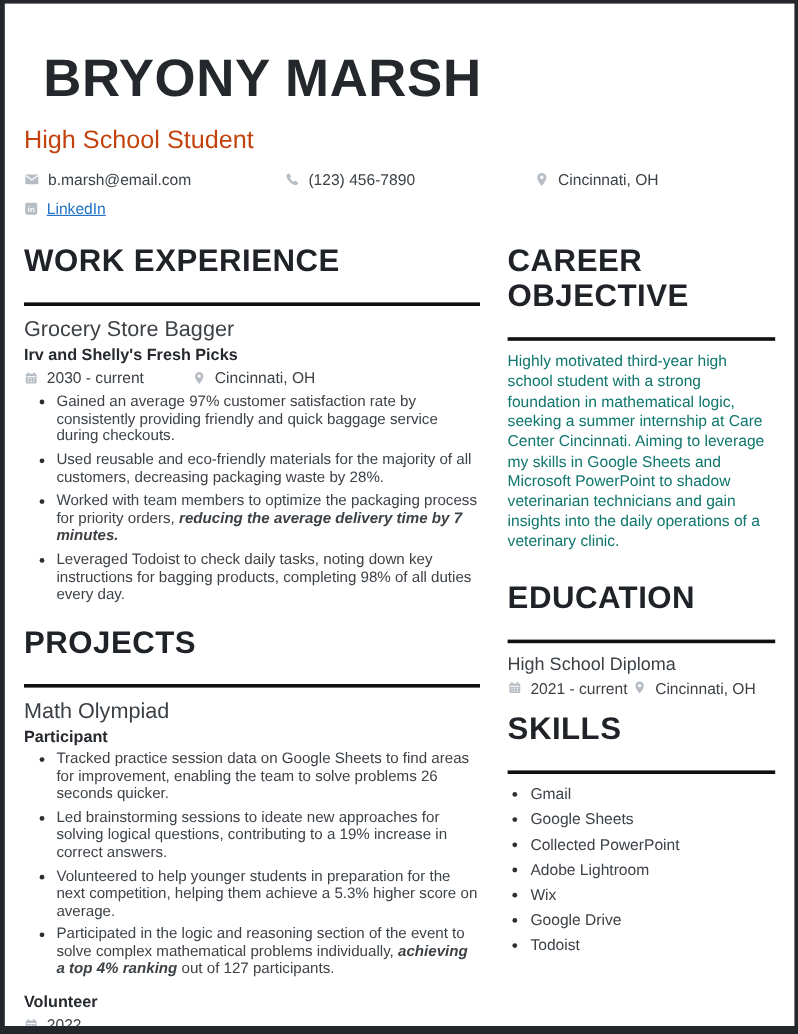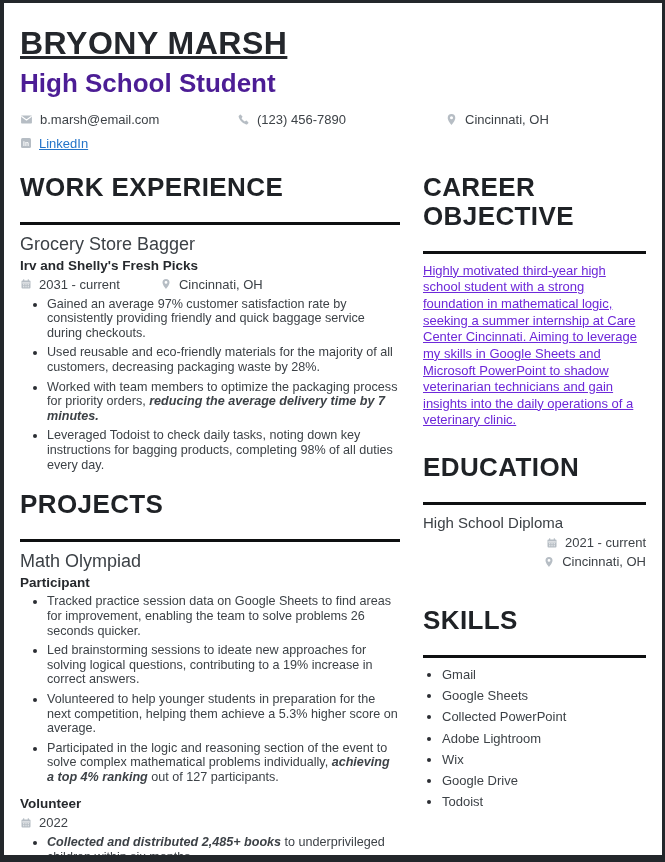--- a/index.html
+++ b/index.html
@@ -13,25 +13,25 @@
   }
   .page{
     background:#ffffff;
     width:658px;height:852px;
     box-sizing:border-box;
     padding:24px 16px 10px 16px;
     overflow:hidden;
   }
   
   .name{
-    font-size:32px;line-height:1.05;font-weight:bold;
-    color:#24272c;letter-spacing:.5px;margin:0;text-decoration:underline;
+    font-size:44px;line-height:1.05;font-weight:bold;
+    color:#24272c;letter-spacing:.5px;margin:16px;
   }
   .subtitle{
-    font-size:26px;font-weight:bold;color:#4c1d95;
+    font-size:21px;font-weight:normal;color:#c2410c;
     margin:7px 0 0 0;
   }
   .contact{margin-top:13px;}
   .contact-row{display:flex;align-items:center;}
   .contact-row + .contact-row{margin-top:9px;}
   .contact-item{display:flex;align-items:center;gap:7px;font-size:13px;color:#3d4247;}
   .ci-email{width:217px;}
   .ci-phone{width:208px;}
   .contact-item a{color:#2374c9;text-decoration:underline;}
   .icon{flex:0 0 auto;display:inline-flex;}
@@ -47,32 +47,32 @@
     border-bottom:3.5px solid #0e1011;
   }
   .sec-text{display:block;}
   .sec-wrap .sec-text{max-width:175px;}
   section{margin-bottom:18px;}
   
   .entry{margin-bottom:12px;}
   .entry-title{font-size:18px;color:#3c4146;margin:2px 0 3px 0;}
   .entry-sub{font-size:13.5px;font-weight:bold;color:#26292d;margin:0 0 4px 0;}
   .meta{display:flex;gap:40px;align-items:center;margin:2px 0 5px 0;}
-  .meta-stack{flex-direction:column;align-items:flex-end;gap:4px;margin-top:4px;}
+  .meta-stack{flex-direction:row;align-items:center;gap:4px;margin-top:4px;}
   .meta-item{display:flex;align-items:center;gap:7px;font-size:13px;color:#3d4247;}
   
   ul.bullets{
     margin:3px 0 0 0;padding:0 0 0 27px;
     font-size:12.6px;color:#3d4247;line-height:1.16;
   }
   ul.bullets li{margin-bottom:5px;}
   ul.bullets li::marker{color:#2b2e33;}
   .em{font-weight:bold;font-style:italic;}
   
-  .objective{font-size:13px;color:#6d28d9;line-height:1.28;margin:0;text-decoration:underline;}
+  .objective{font-size:13px;color:#0f766e;line-height:1.28;margin:0;}
   ul.skills{
     margin:4px 0 0 0;padding:0 0 0 19px;
     font-size:13px;color:#3d4247;line-height:1.2;
   }
   ul.skills li{margin-bottom:5.5px;}
   ul.skills li::marker{color:#2b2e33;}
   .edu-degree{font-size:15px;color:#3c4146;margin:2px 0 4px 0;}
 </style>
 </head>
 <body>
@@ -167,21 +167,21 @@
         <div class="entry">
           <div class="entry-title">Grocery Store Bagger</div>
           <div class="entry-sub">Irv and Shelly's Fresh Picks</div>
           <div class="meta">
             <span class="meta-item">
               <span class="icon">
                   <svg width="12" height="12">
                     <use href="#i-cal"></use>
                   </svg>
                 </span>
-              <span>2031 - current</span>
+              <span>2030 - current</span>
             </span>
             <span class="meta-item">
               <span class="icon">
                   <svg width="12" height="12">
                     <use href="#i-pin"></use>
                   </svg>
                 </span>
               <span>Cincinnati, OH</span>
             </span>
           </div>
@@ -232,21 +232,21 @@
 
     <div class="col-right">
 
       <section style="margin-bottom:24px;">
         <h3 class="sec sec-wrap">
             <span class="sec-text">CAREER OBJECTIVE</span>
           </h3>
         <p class="objective">Highly motivated third-year high school student with a strong foundation in mathematical logic, seeking a summer internship at Care Center Cincinnati. Aiming to leverage my skills in Google Sheets and Microsoft PowerPoint to shadow veterinarian technicians and gain insights into the daily operations of a veterinary clinic.</p>
       </section>
 
-      <section style="margin-bottom:37px;">
+      <section style="margin-bottom:12px;">
         <h3 class="sec">
             <span class="sec-text">EDUCATION</span>
           </h3>
         <div class="entry">
           <div class="edu-degree">High School Diploma</div>
           <div class="meta meta-stack">
             <span class="meta-item">
               <span class="icon">
                   <svg width="12" height="12">
                     <use href="#i-cal"></use>

